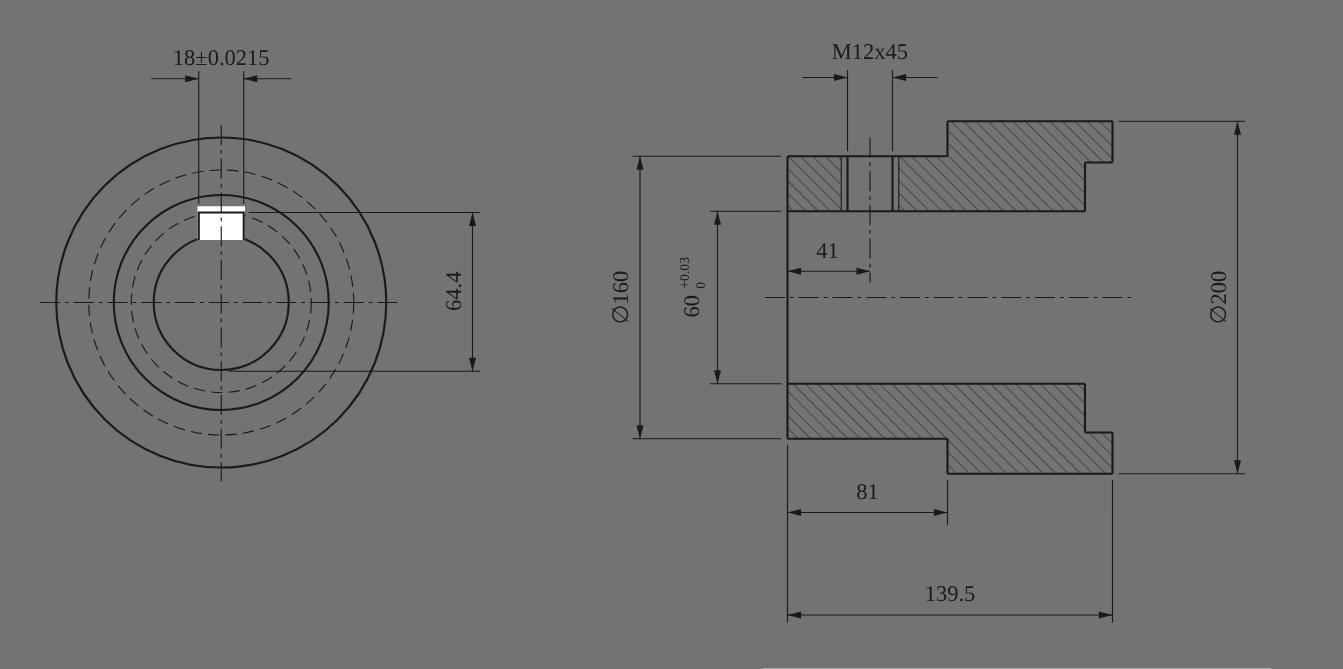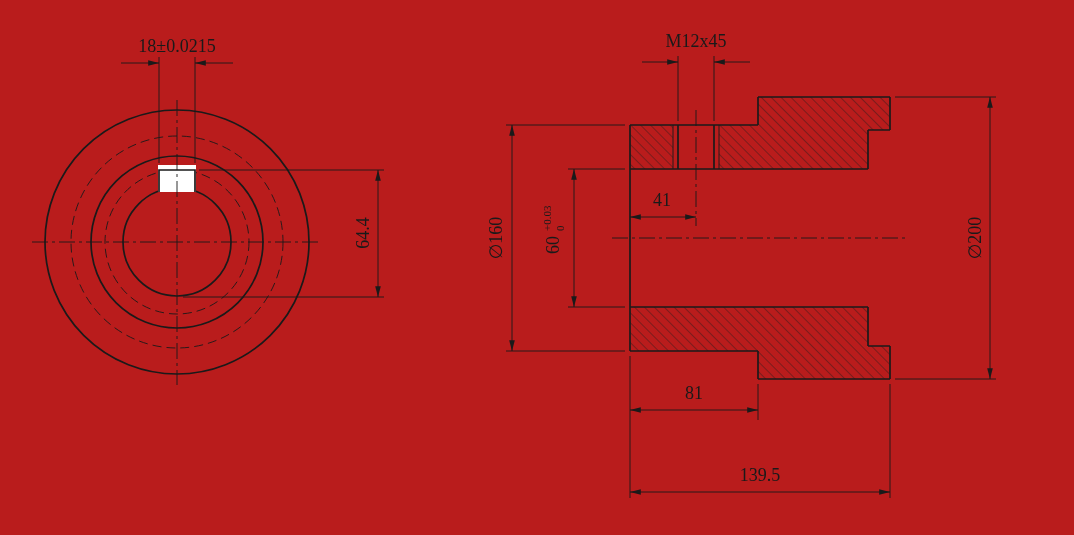--- a/index.html
+++ b/index.html
@@ -1,16 +1,16 @@
 <!DOCTYPE html>
 <html><head>
 <meta charset="utf-8">
 <style>
   html,body{margin:0;padding:0;background:#ffffff;}
-  .canvas-wrap{width:1074px;height:535px;background:#b91c1c;position:relative;overflow:hidden;text-decoration:underline;}
+  .canvas-wrap{width:1074px;height:535px;background:#737373;position:relative;overflow:hidden;text-decoration:underline;}
   svg{display:block;}
   svg text{font-family:"Liberation Serif", serif;font-size:18px;fill:#1a1a1a;}
   .thick{stroke:#1a1a1a;stroke-width:1.7;fill:none;}
   .thin{stroke:#1a1a1a;stroke-width:0.9;fill:none;}
   .dashed{stroke:#1a1a1a;stroke-width:0.9;fill:none;stroke-dasharray:9 5;}
   .cline{stroke:#1a1a1a;stroke-width:0.9;fill:none;stroke-dasharray:16 4 3 4;}
   .hatchfill{fill:url(#hatch);stroke:none;}
   .tol{font-size:11px;}
 </style>
 </head>

